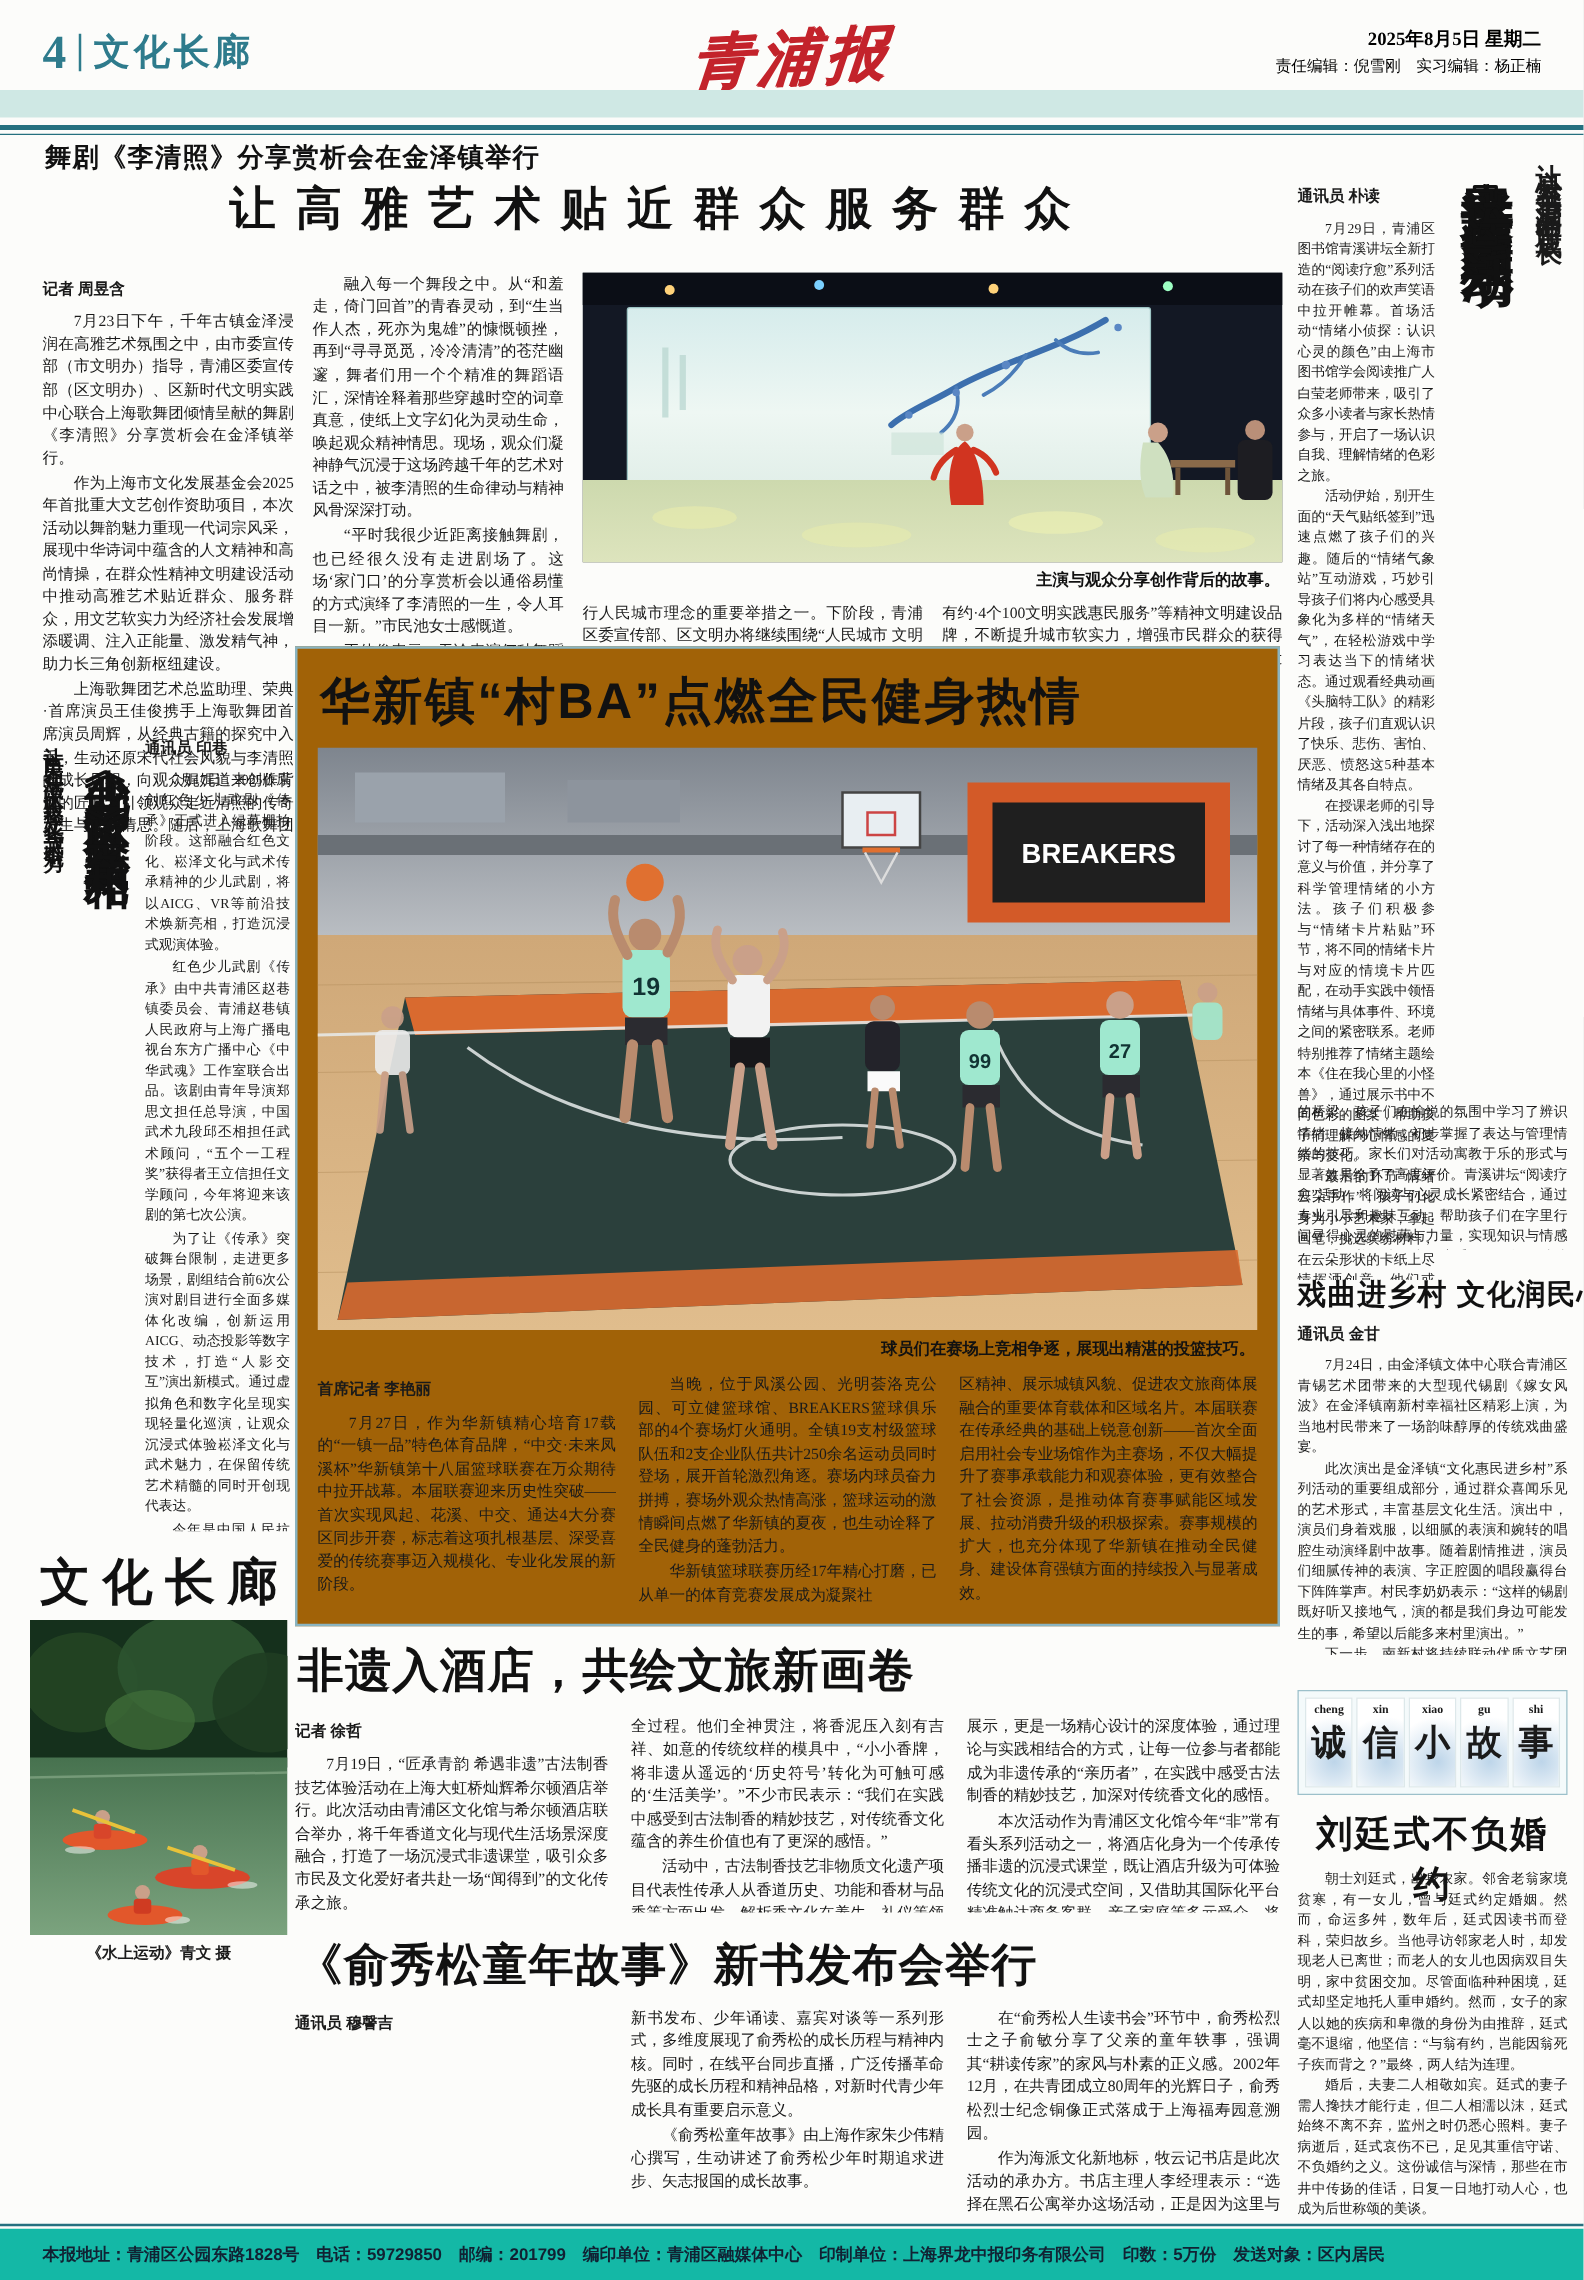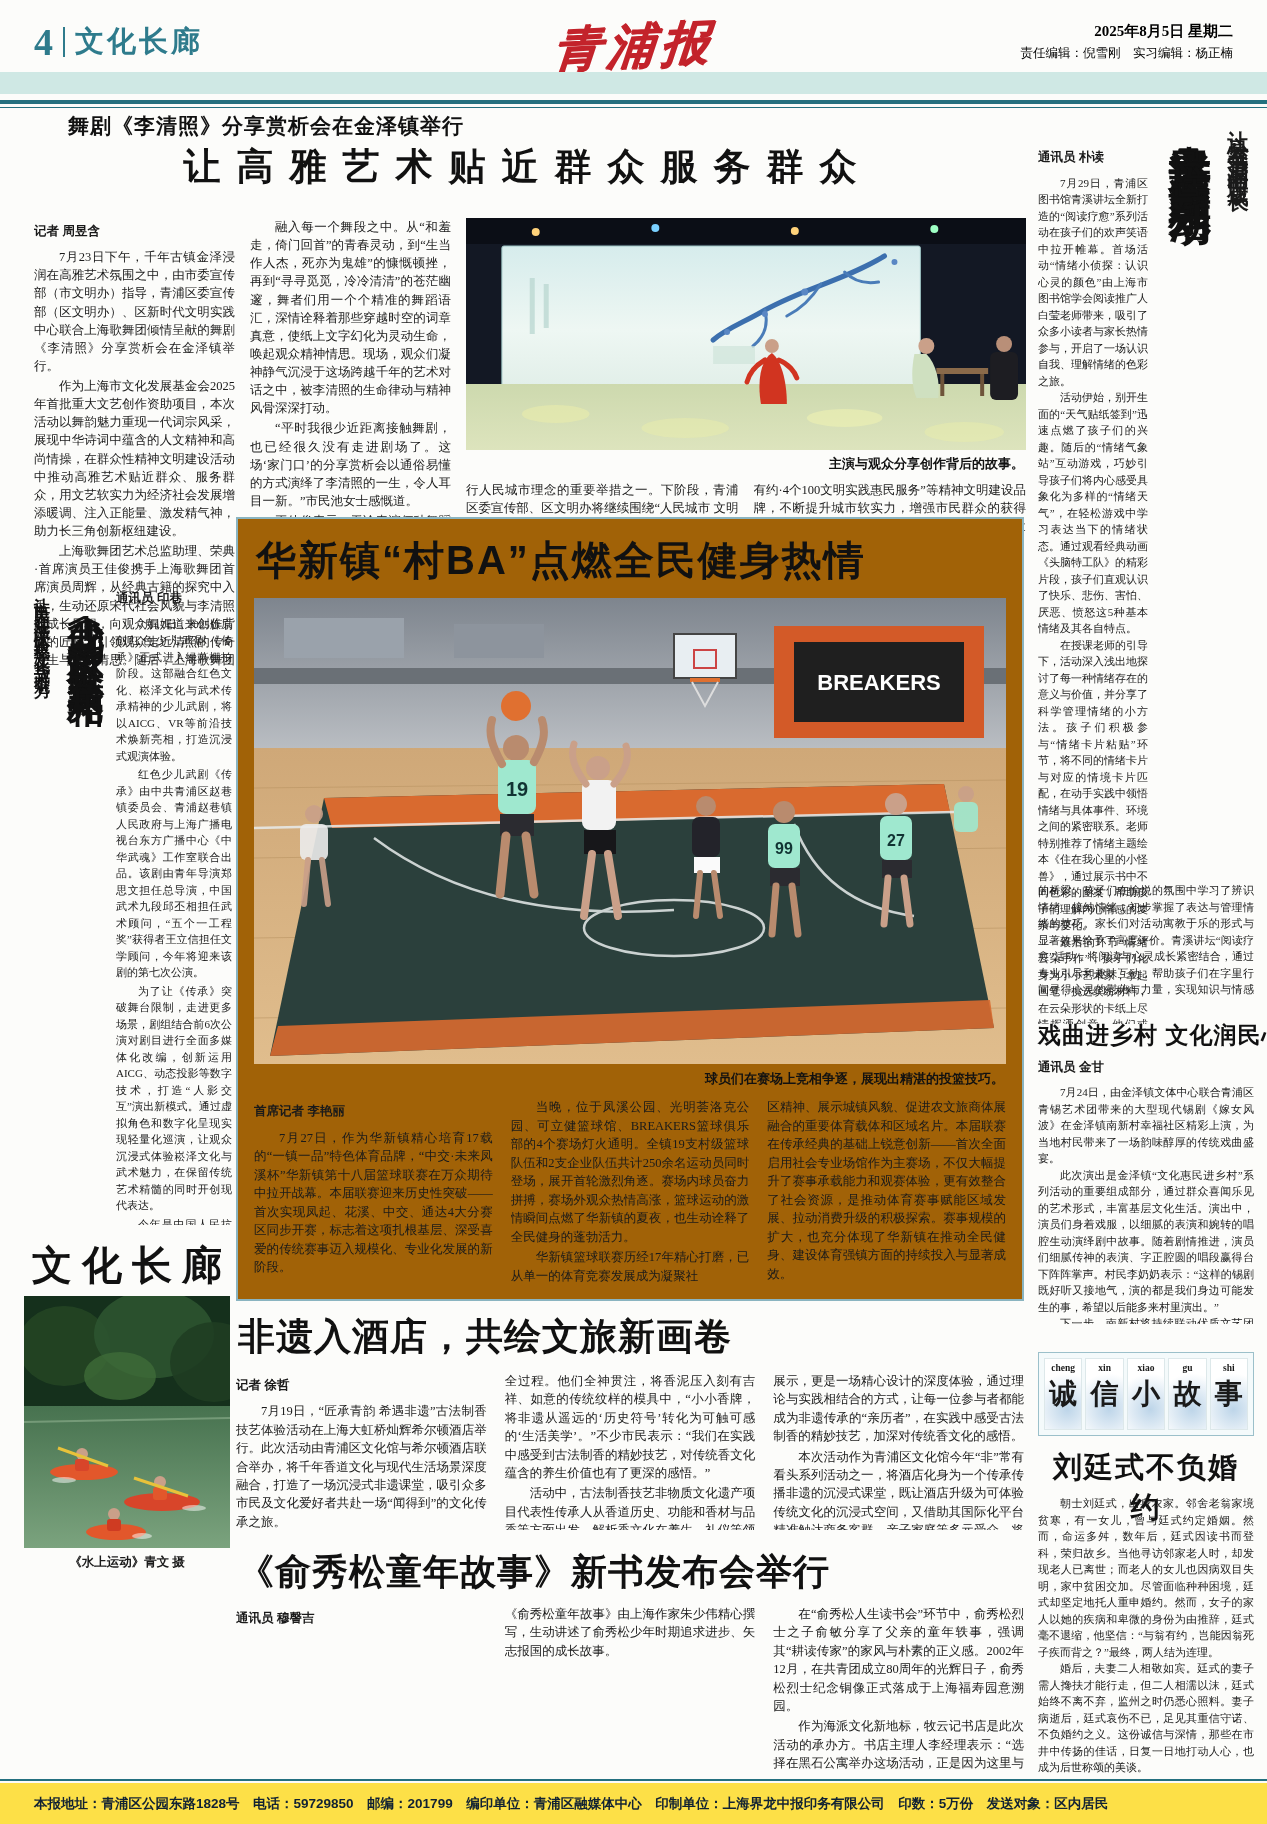--- a/index.html
+++ b/index.html
@@ -22,21 +22,21 @@
   .rule2{position:absolute;top:107px;left:0;width:1267px;height:1px;background:#25707f;}
   
   .byline{font-family:"Liberation Sans",sans-serif;font-weight:bold;font-size:12.5px;margin:4px 0 8px 0;}
   .col p{margin:0 0 2px 0;text-indent:2em;text-align:justify;}
   .col.cont p:first-child{text-indent:0;}
   .clip{overflow:hidden;}
   .caption{font-weight:bold;font-size:13px;text-align:right;color:#111;}
   .h-sans{font-family:"Liberation Sans",sans-serif;font-weight:bold;color:#111;}
   .vtext{writing-mode:vertical-rl;text-orientation:upright;}
   
-  .main-kicker{position:absolute;top:112px;left:36px;font-size:21px;letter-spacing:1px;margin-left:32px;}
+  .main-kicker{position:absolute;top:112px;left:36px;font-size:21px;letter-spacing:1px;}
   .main-headline{position:absolute;top:142px;left:28px;width:1000px;font-size:37px;letter-spacing:16px;
                  text-align:center;white-space:nowrap;}
   .main-body{position:absolute;top:218px;left:34px;width:992px;height:448px;display:flex;gap:15px;}
   .main-col{width:201px;font-size:12.5px;line-height:1.45;}
   .main-right{flex:1;display:flex;flex-direction:column;}
   .stage-photo{width:100%;height:232px;display:block;}
   .main-cap{margin:5px 2px 8px 0;}
   .main-sub{display:flex;gap:15px;font-size:12.5px;line-height:1.45;}
   .main-sub .col{flex:1;}
   
@@ -84,21 +84,21 @@
   .tile{flex:1;background:#fff;border:1px solid #dde8ea;display:flex;flex-direction:column;align-items:center;
         background-image:radial-gradient(circle at 62% 72%, rgba(90,150,200,.40), rgba(120,170,210,.15) 45%, transparent 65%);}
   .tile .py{font-size:9.5px;font-weight:bold;margin-top:4px;}
   .tile .ch{font-size:28px;font-weight:bold;margin-top:2px;}
   .liu-head{position:absolute;top:1448px;left:1038px;width:216px;text-align:center;font-size:29px;letter-spacing:2px;}
   .liu-body{position:absolute;top:1495px;left:1038px;width:216px;height:278px;overflow:hidden;
             font-size:11px;line-height:1.5;}
   .liu-body p{margin:0;text-indent:2em;text-align:justify;}
   
   .f-rule{position:absolute;top:1779px;left:0;width:1267px;height:2px;background:#25707f;}
-  .f-band{position:absolute;top:1783px;left:0;width:1267px;height:41px;background:#fde047;display:flex;align-items:center;}
+  .f-band{position:absolute;top:1783px;left:0;width:1267px;height:41px;background:#14b8a6;display:flex;align-items:center;}
   .f-text{padding-left:34px;font-size:13.5px;font-weight:bold;color:#123;font-family:"Liberation Sans",sans-serif;}
 </style>
 </head>
 <body>
 
 <div class="page">
 
   <div class="hdr">
     <div class="hdr-left">
       <span class="page-no">4</span>
@@ -366,20 +366,21 @@
     </div>
   </div>
 
   <div class="yuxs">
     <div class="yuxs-head h-sans">《俞秀松童年故事》新书发布会举行</div>
     <div class="art-cols">
       <div class="col clip">
         <div class="byline">通讯员 穆謦吉</div>
       </div>
       <div class="col cont clip">
+          <p>新书发布、少年诵读、嘉宾对谈等一系列形式，多维度展现了俞秀松的成长历程与精神内核。同时，在线平台同步直播，广泛传播革命先驱的成长历程和精神品格，对新时代青少年成长具有重要启示意义。</p>
           <p>《俞秀松童年故事》由上海作家朱少伟精心撰写，生动讲述了俞秀松少年时期追求进步、矢志报国的成长故事。</p>
         </div>
       <div class="col clip">
           <p>在“俞秀松人生读书会”环节中，俞秀松烈士之子俞敏分享了父亲的童年轶事，强调其“耕读传家”的家风与朴素的正义感。2002年12月，在共青团成立80周年的光辉日子，俞秀松烈士纪念铜像正式落成于上海福寿园意溯园。</p>
           <p>作为海派文化新地标，牧云记书店是此次活动的承办方。书店主理人李经理表示：“选择在黑石公寓举办这场活动，正是因为这里与俞秀松烈士1920年在沪创建共青团的岁月紧密相连，抚今追昔，少年英雄的故事更显珍贵，这也是实体书店传承城市文脉的使命。”</p>
         </div>
     </div>
   </div>
 
   <div class="qingxi">

